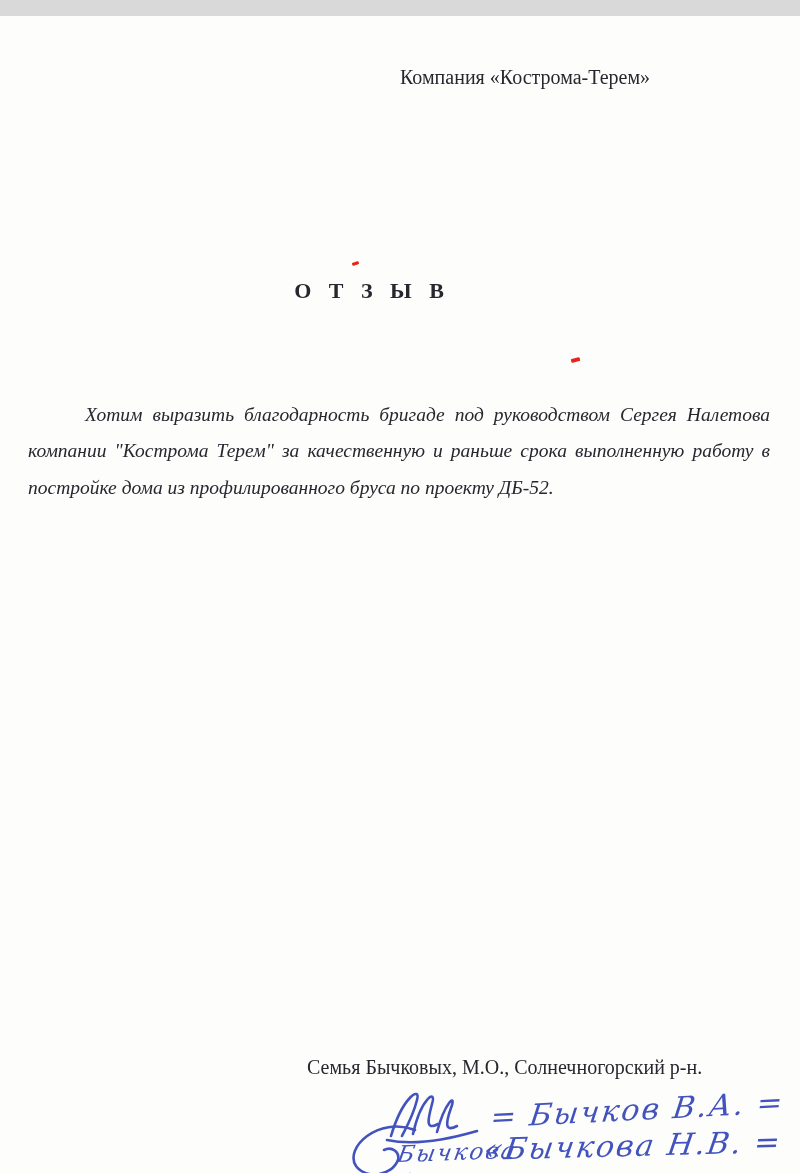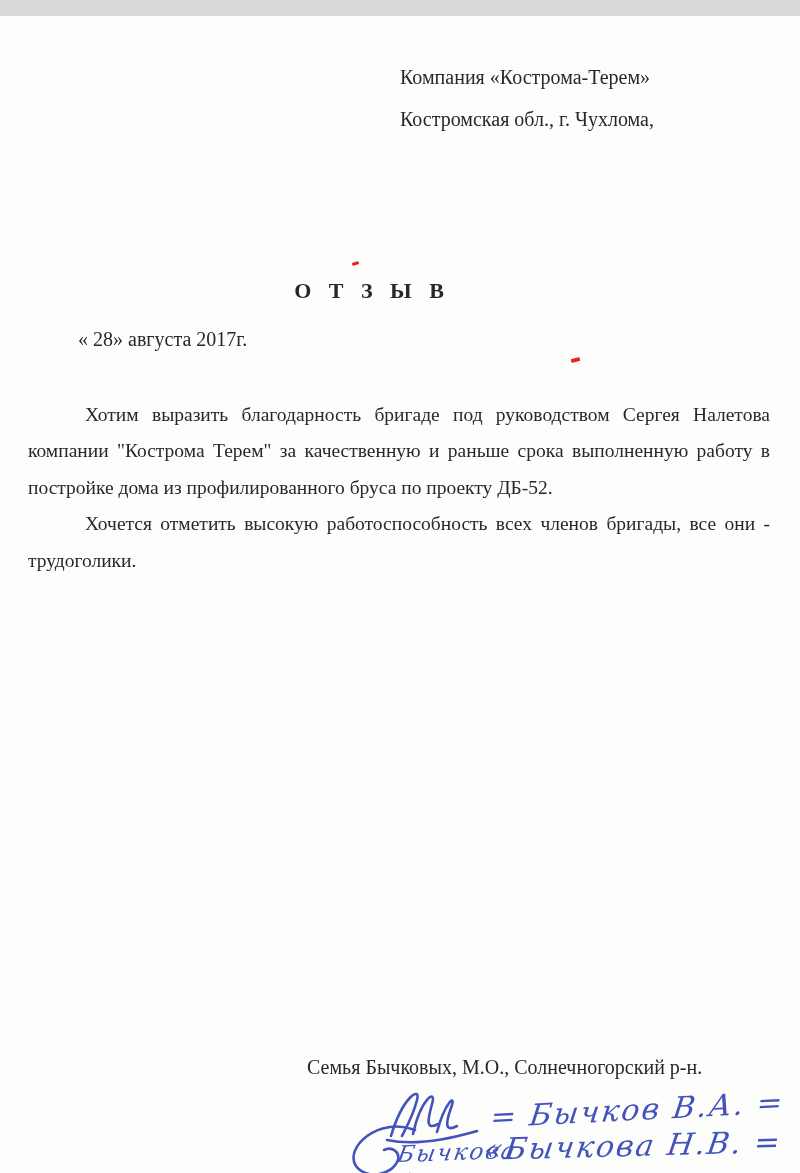--- a/index.html
+++ b/index.html
@@ -47,20 +47,21 @@
     left: 28px;
     top: 381px;
     width: 742px;
     font-size: 19.5px;
     line-height: 36.4px;
     text-align: justify;
   }
   .letter-body p {
     margin: 0;
     text-indent: 57px;
+    font-style: italic;
   }
 
   .printed-signature {
     position: absolute;
     left: 307px;
     top: 1040px;
     font-size: 20px;
     white-space: nowrap;
     font-family: Liberation Serif, serif;
   }
@@ -114,33 +115,30 @@
     transform: skewX(-10deg) rotate(-1.5deg);
   }
 </style>
 </head>
 <body>
 
 <div class="page">
 
   <div class="header-block">
     <div>Компания  «Кострома-Терем»</div>
-    <div>Костромская  обл.,  г. Чухлома,</div>
   </div>
 
   <span class="speck speck-1"></span>
   <span class="speck speck-2"></span>
 
   <div class="doc-title">О Т З Ы В</div>
 
-  <div class="doc-date">« 28» августа 2017г.</div>
 
   <div class="letter-body">
     <p>Хотим выразить благодарность бригаде под руководством Сергея Налетова компании "Кострома Терем" за качественную и раньше срока выполненную работу в постройке  дома из профилированного бруса по проекту ДБ-52.</p>
-    <p>Хочется отметить высокую работоспособность всех членов бригады, все они - трудоголики.</p>
   </div>
 
   <div class="printed-signature">Семья  Бычковых,  М.О., Солнечногорский р-н.</div>
 
   <div class="signatures">
 
     <svg class="sig-stroke" style="left:385px; top:2px;" width="100" height="58" viewBox="0 0 100 58">
       <path d="M6,50 C18,10 36,0 32,14 C28,30 20,44 17,50"></path>
       <path d="M28,48 C36,12 52,2 47,18 C43,33 40,45 53,38"></path>
       <path d="M52,46 C60,16 72,6 66,22 C61,36 59,47 72,40"></path>

